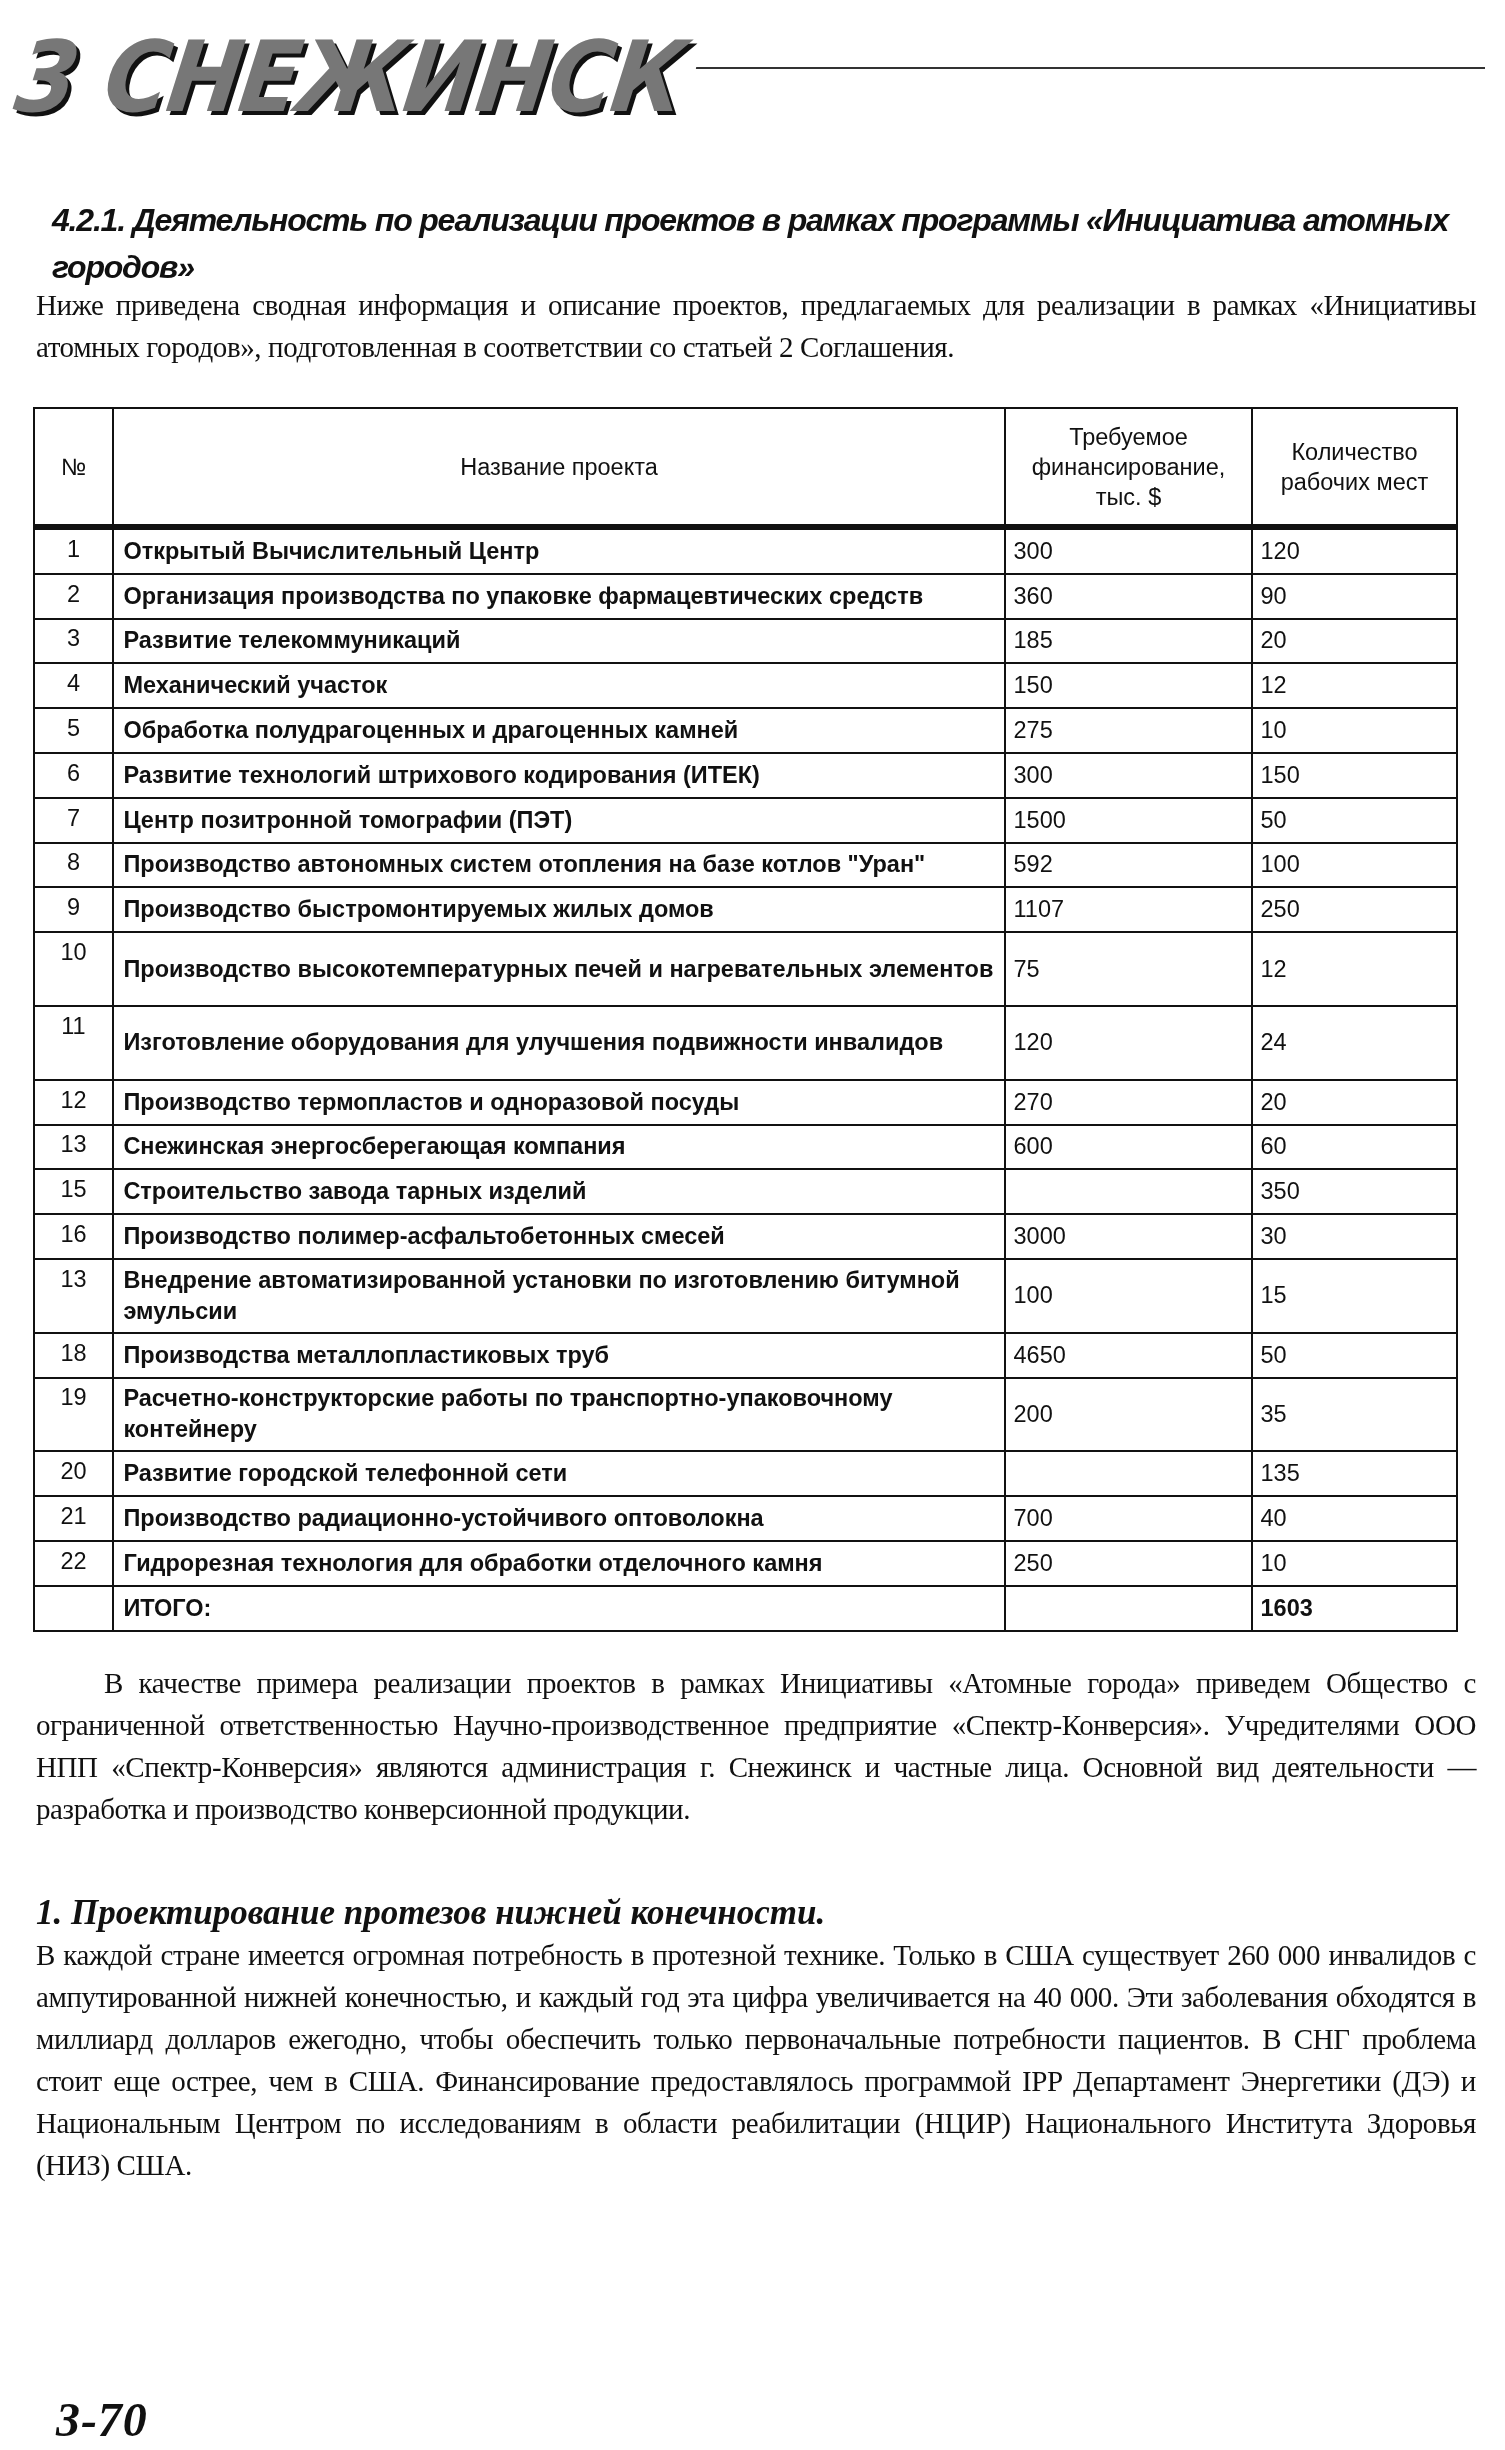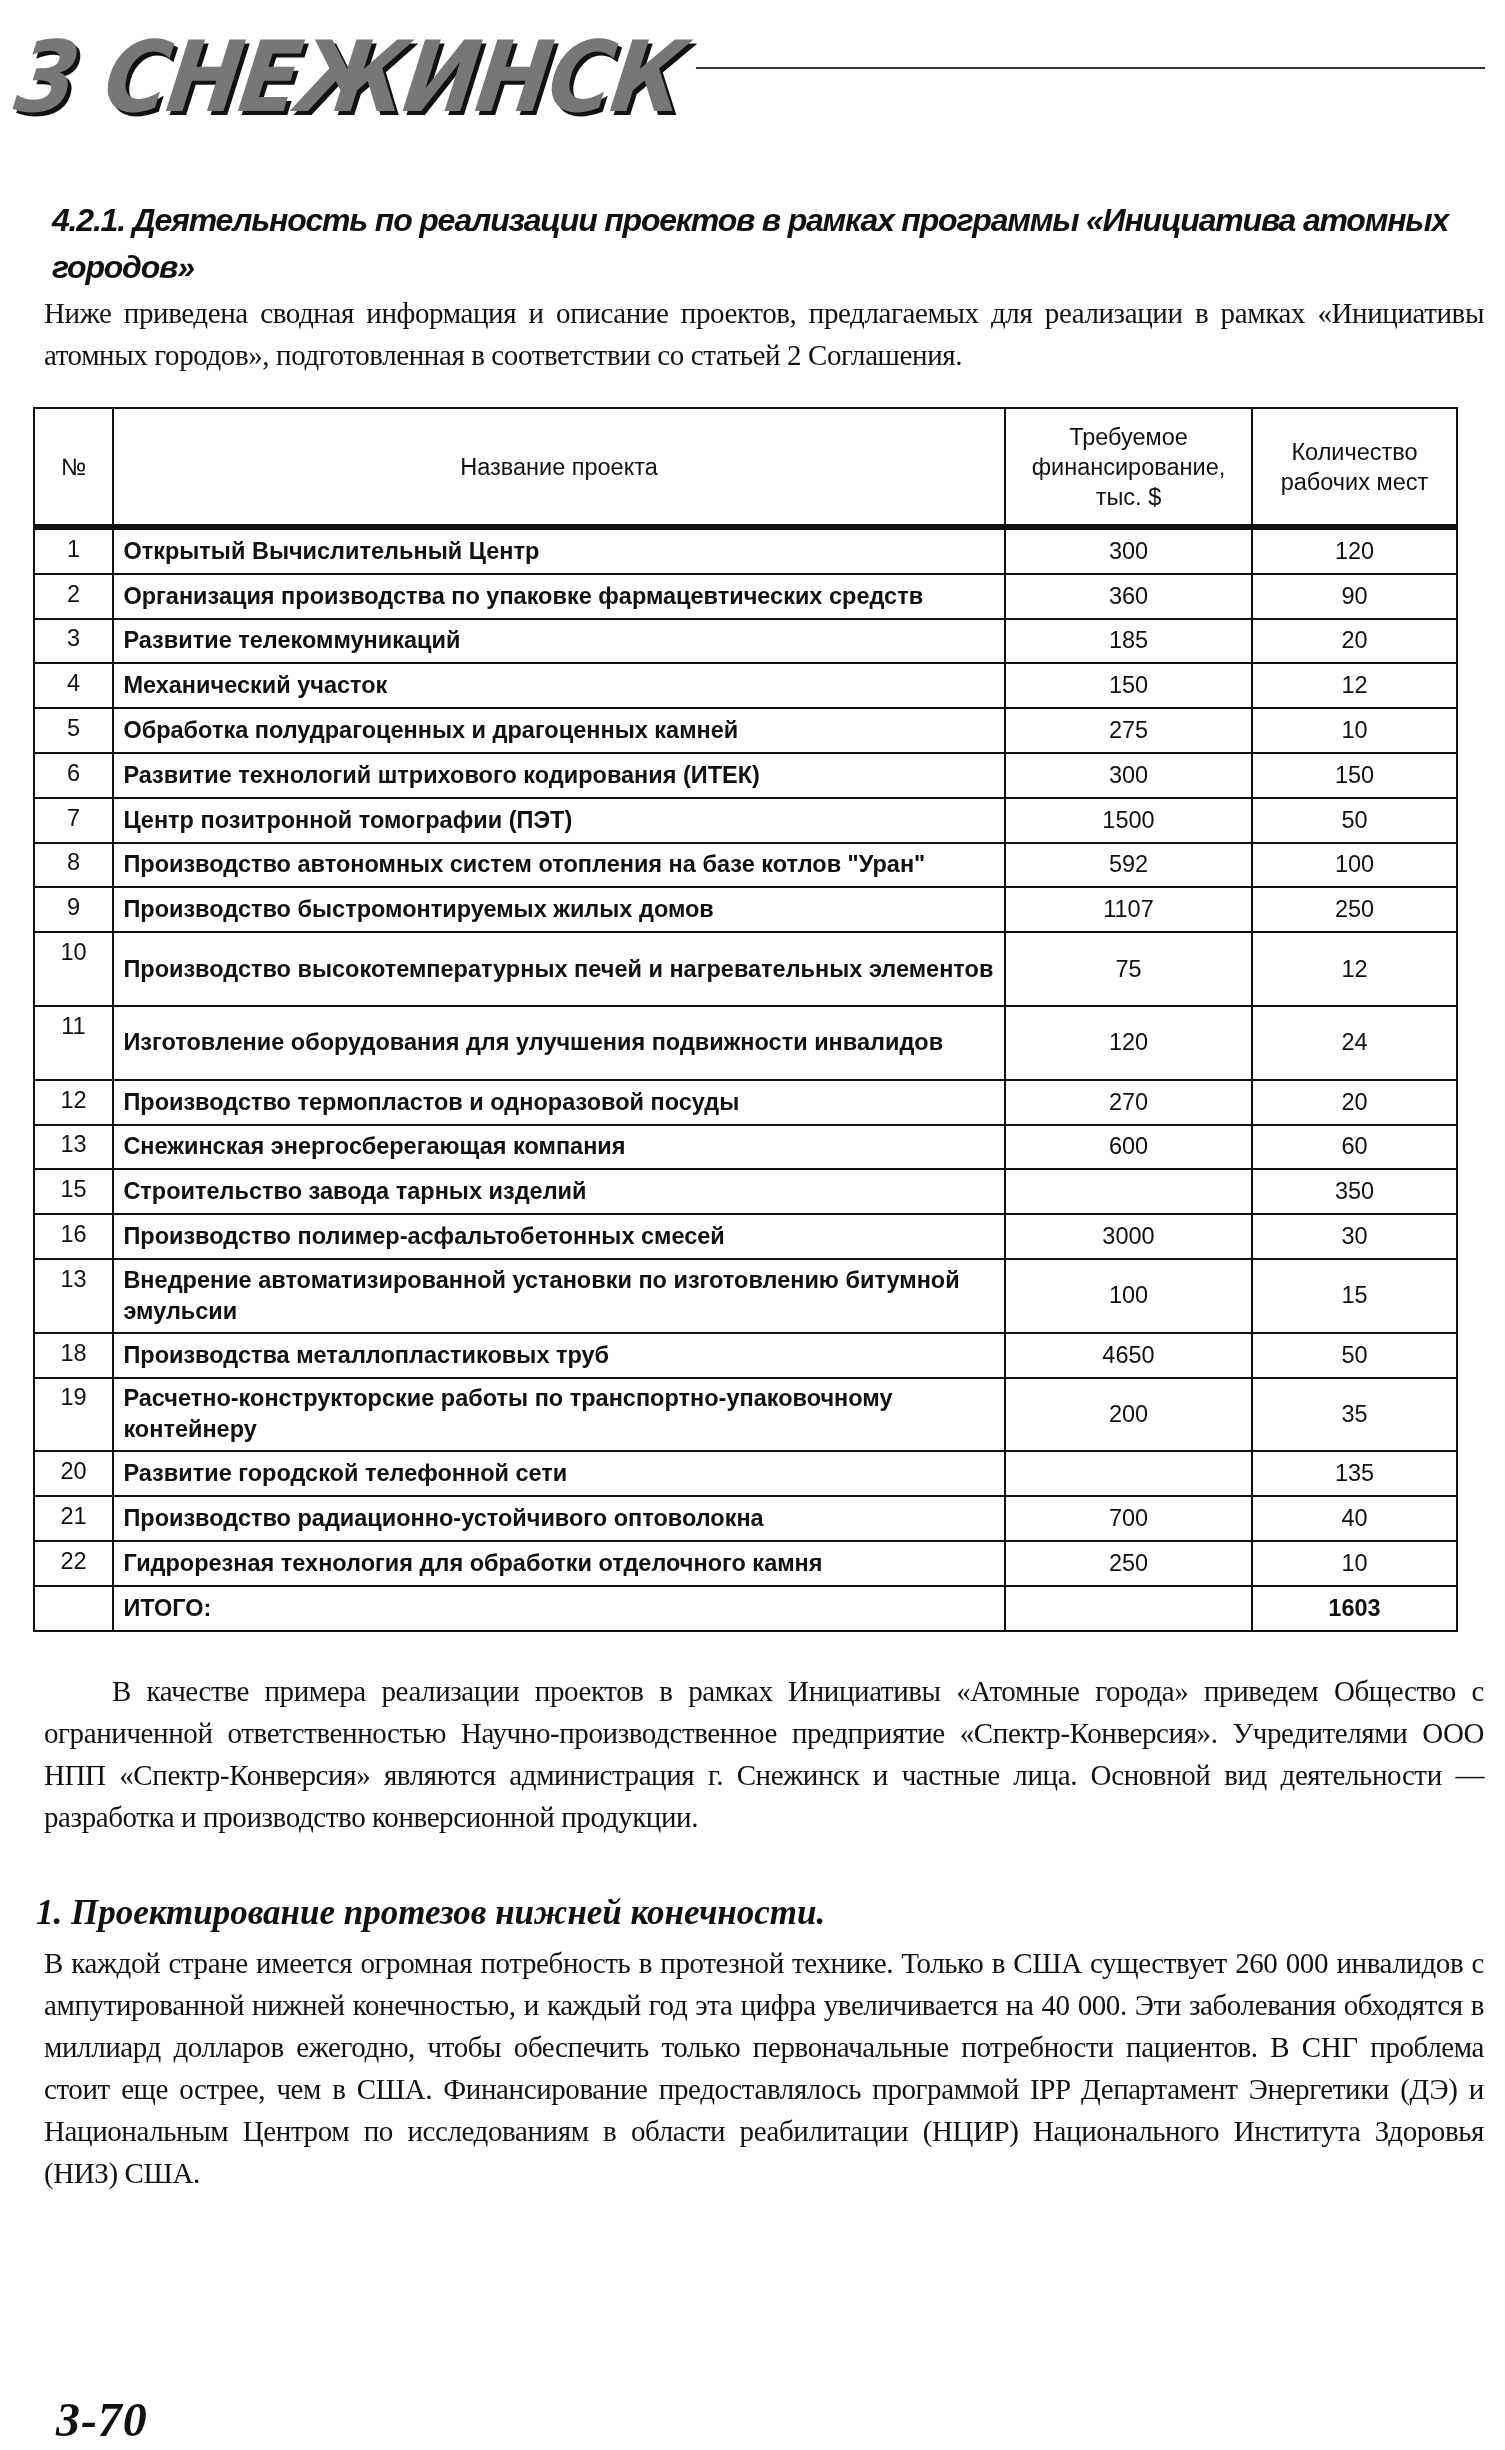--- a/index.html
+++ b/index.html
@@ -17,35 +17,35 @@
   }
 
   .section-heading {
     position: absolute; left: 36px; top: 181px; width: 1440px;
     font-family: Liberation Sans, sans-serif; font-weight: bold; font-style: italic;
     font-size: 32px; line-height: 47px; letter-spacing: -1.2px; margin: 16px;
   }
 
   .para {
     font-family: "Liberation Serif", serif; font-size: 29px; line-height: 42px;
-    text-align: justify; margin: 8px; letter-spacing: -0.4px;
+    text-align: justify; margin: 0; letter-spacing: -0.4px;
   }
   .intro { position: absolute; left: 36px; top: 284px; width: 1440px; }
 
   table.projects {
     position: absolute; left: 33px; top: 407px; width: 1425px;
     border-collapse: collapse; font-family: "Liberation Sans", sans-serif; font-size: 23.5px;
   }
   table.projects th, table.projects td { border: 2.4px solid #111; padding: 0 7.5px; }
   table.projects th { font-weight: normal; height: 115px; text-align: center; line-height: 30px; }
   table.projects thead tr { border-bottom: 6.6px solid #111; }
   table.projects td { height: 39px; line-height: 31px; }
   table.projects td.num { text-align: center; vertical-align: top; width: 58px; padding-top: 3.8px; }
   table.projects td.name { text-align: left; padding-left: 9.4px; font-weight: bold; }
-  table.projects td.val { text-align: center; }
+  table.projects td.val { text-align: left; }
   table.projects .col-num { width: 79px; }
   table.projects .col-fin { width: 247px; }
   table.projects .col-jobs { width: 205px; }
   table.projects tr.dbl td { height: 68px; }
   table.projects tr.total td { font-weight: bold; }
 
   .example { position: absolute; left: 36px; top: 1662px; width: 1440px; text-indent: 68px; }
   .subhead {
     position: absolute; left: 36px; top: 1893px; width: 1440px;
     font-family: "Liberation Serif", serif; font-weight: bold; font-style: italic; font-size: 35px;

